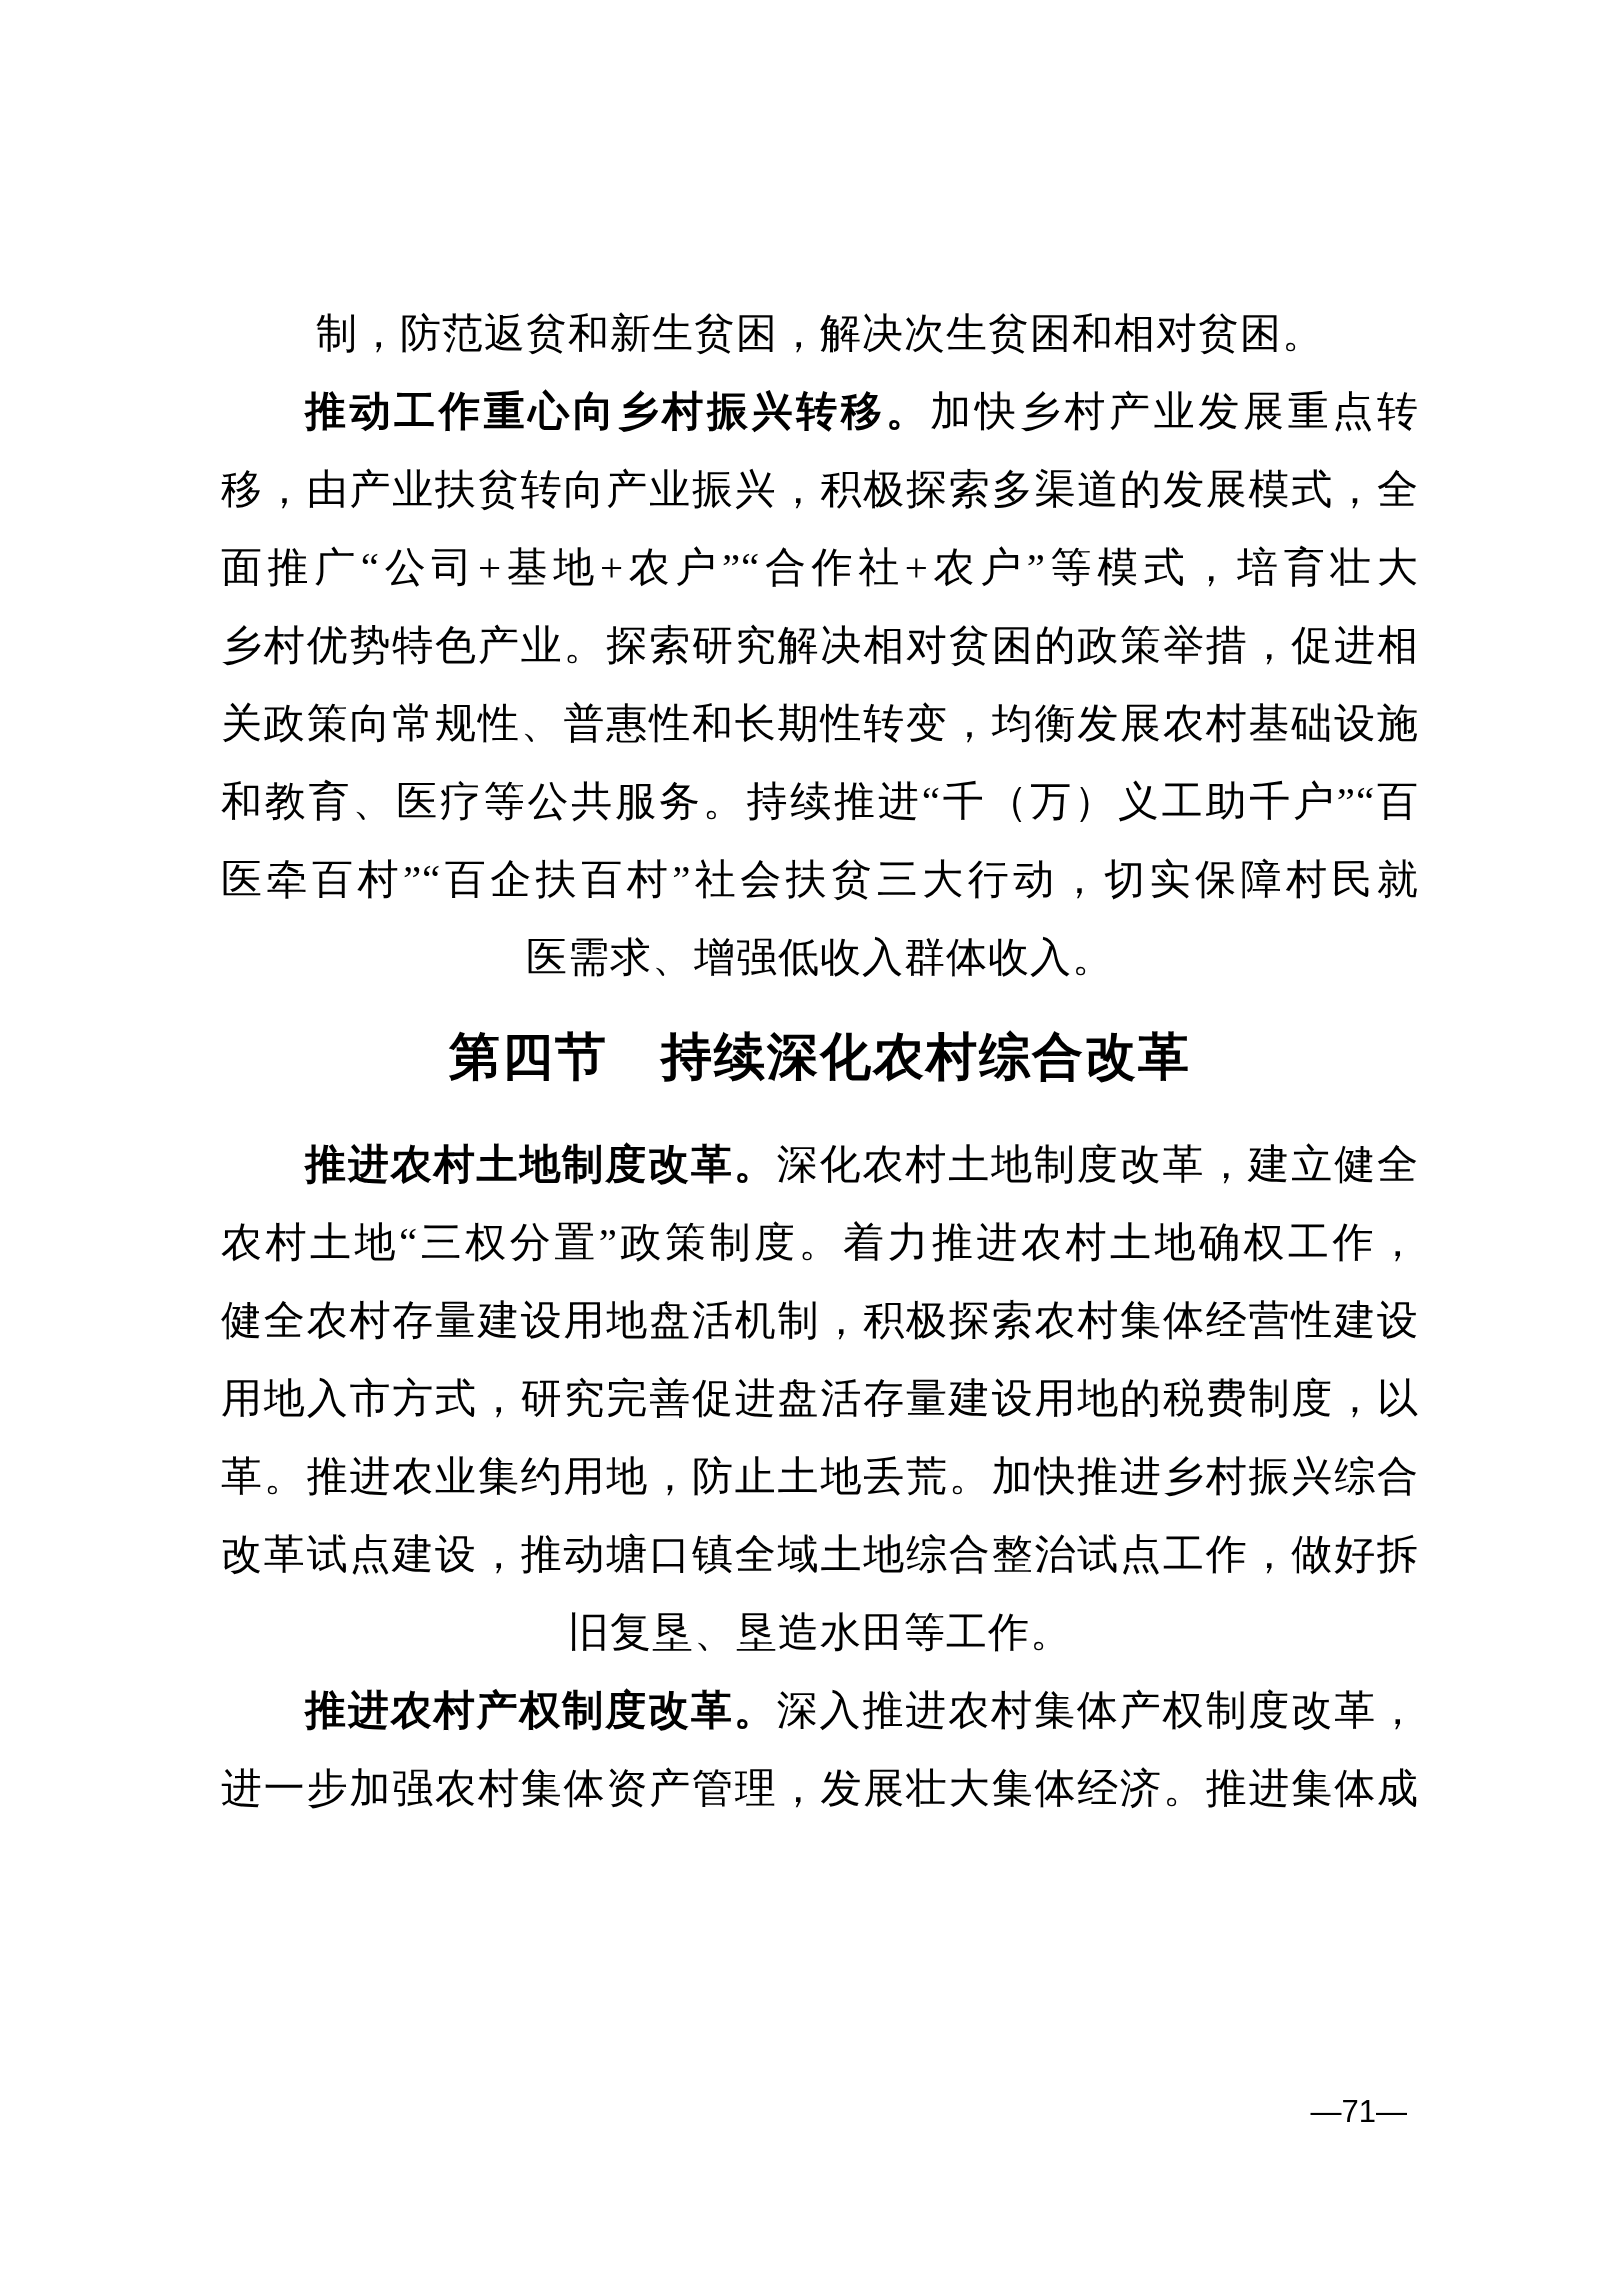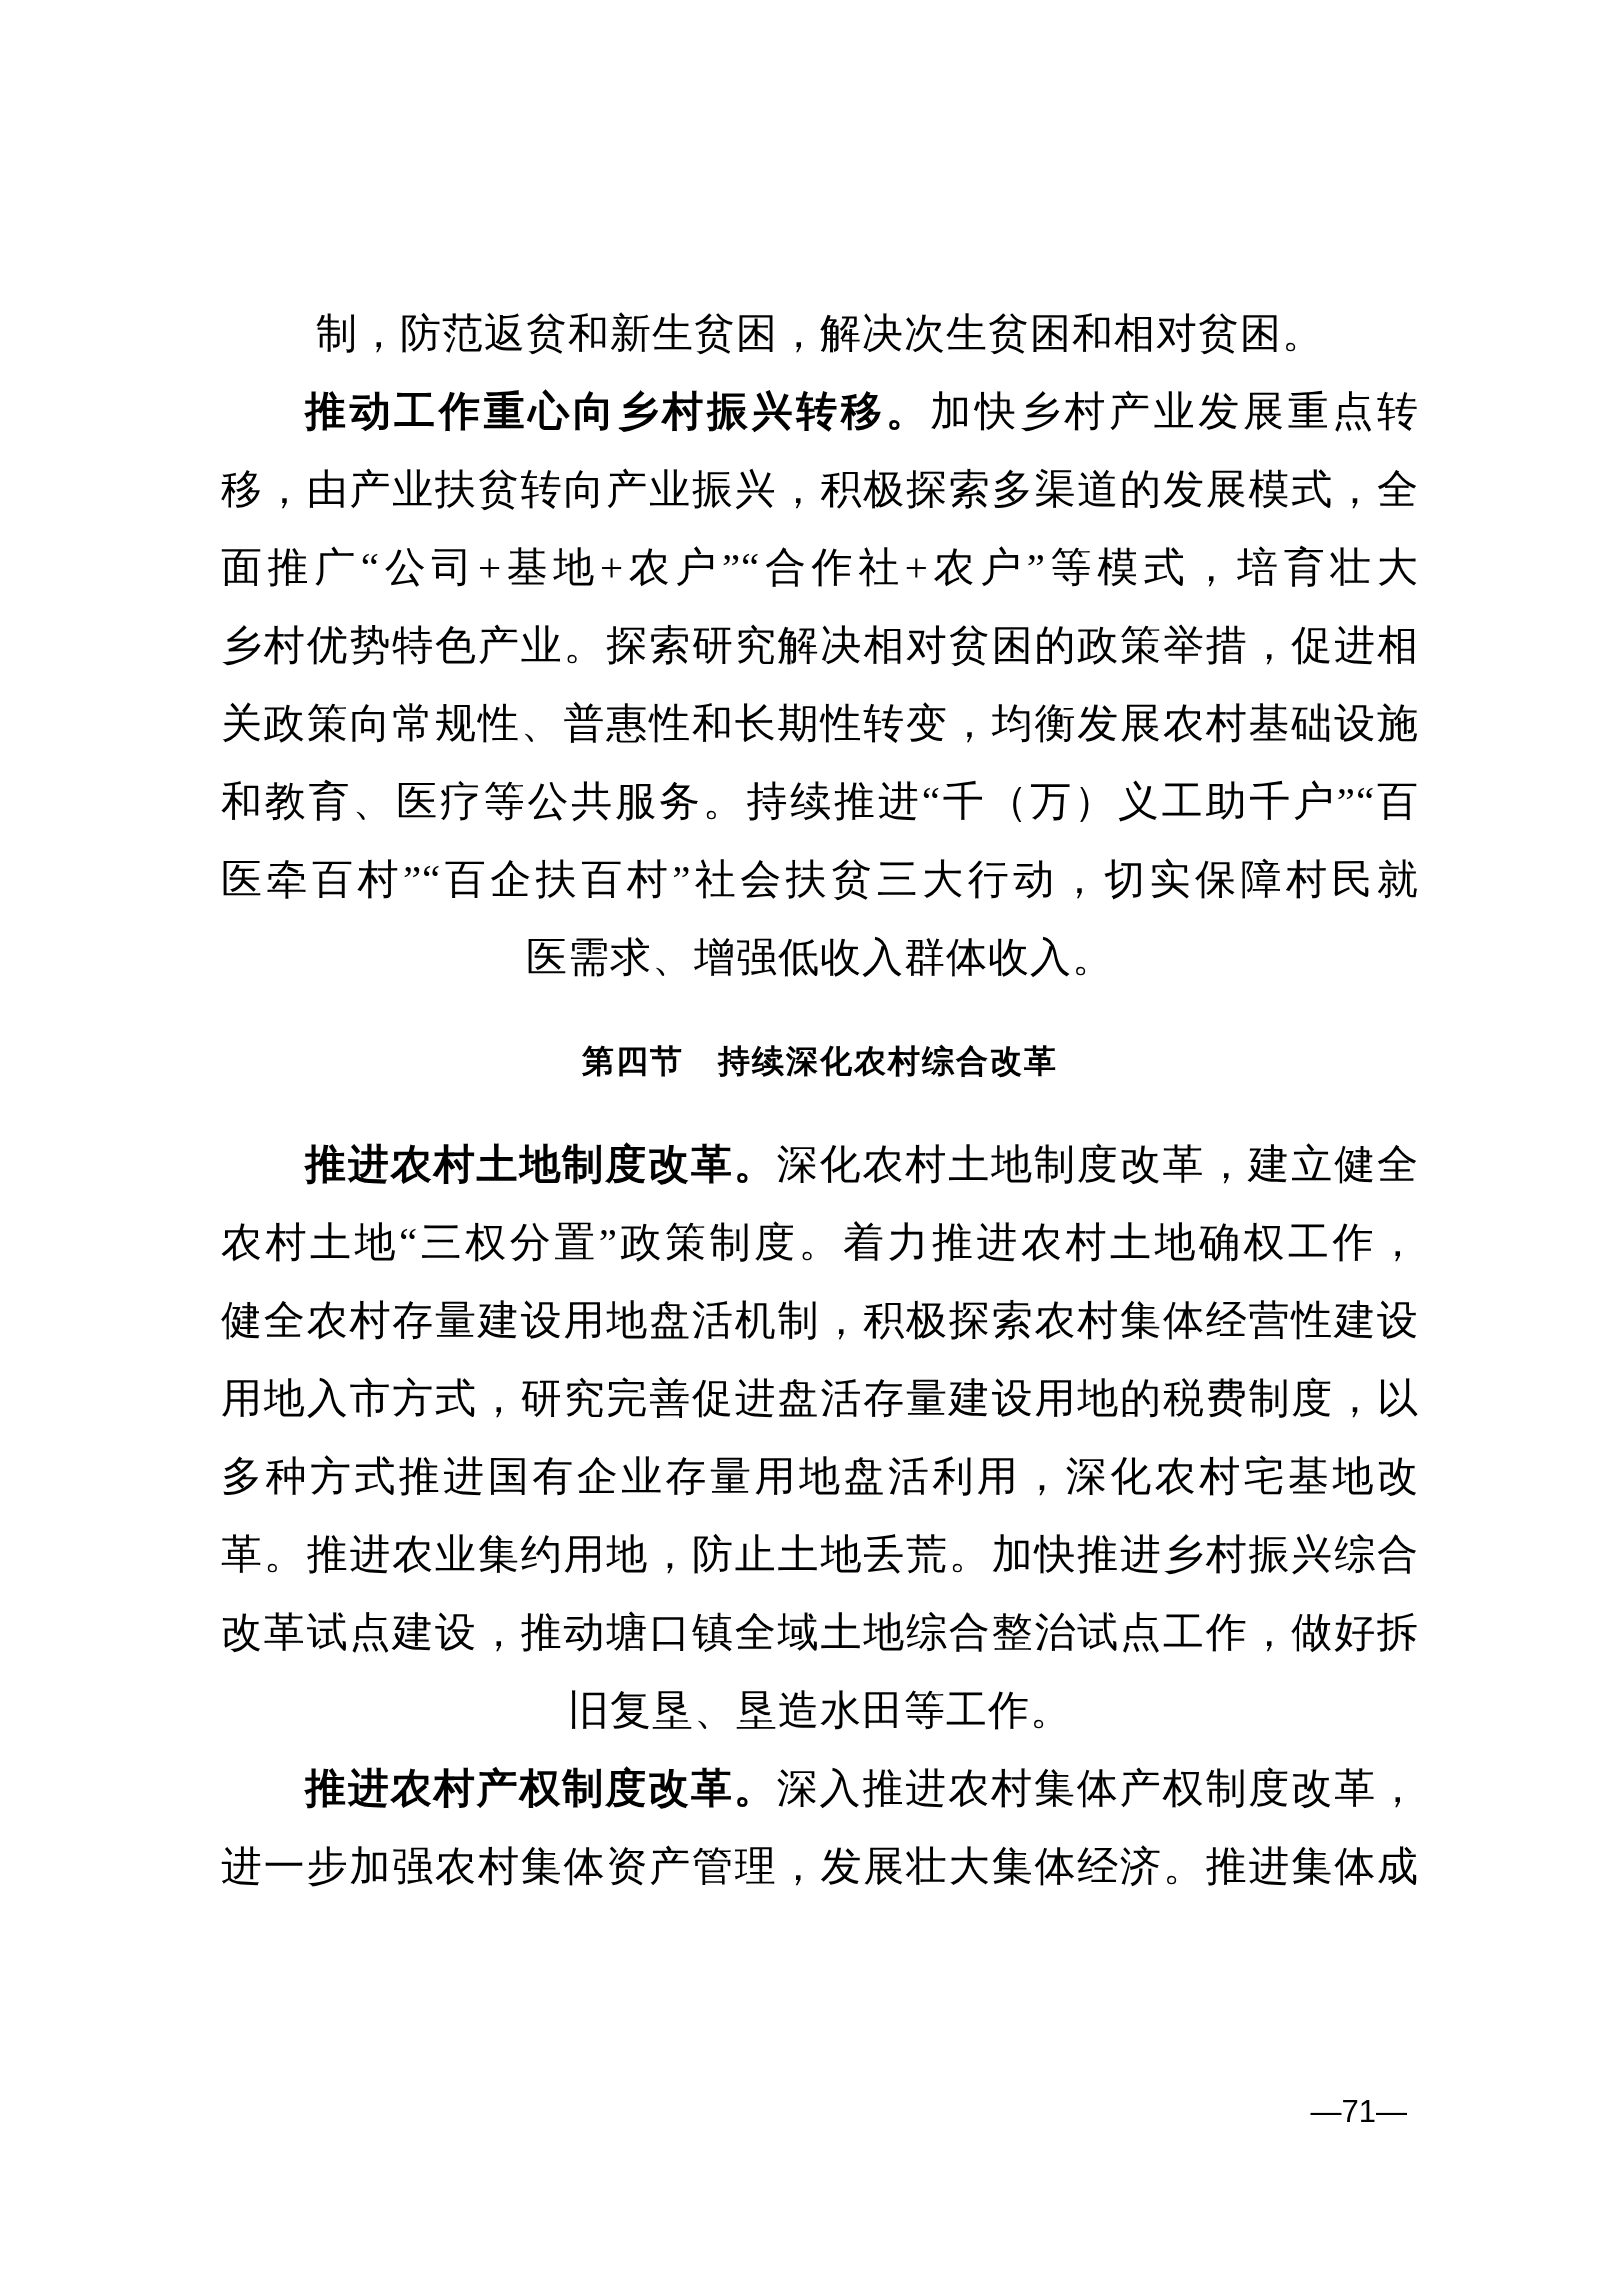--- a/index.html
+++ b/index.html
@@ -39,23 +39,23 @@
   }
   .lead {
     font-weight: bold;
   }
   .heading {
     height: 78px;
     line-height: 78px;
     margin: 25.5px 0;
     text-align: left;
     text-align-last: center;
-    font-size: 32px;
+    font-size: 51px;
     font-weight: bold;
-    font-family: Liberation Serif, serif;
+    font-family: Liberation Mono, monospace;
     letter-spacing: 2px;
   }
   .page-number {
     position: absolute;
     top: 2082px;
     right: 214px;
     font-size: 31px;
     line-height: 59px;
     font-family: Liberation Sans, sans-serif;
   }
@@ -78,21 +78,20 @@
     <div class="line full">医牵百村”“百企扶百村”社会扶贫三大行动，切实保障村民就</div>
     <div class="line">医需求、增强低收入群体收入。</div>
 
     <div class="heading">第四节　持续深化农村综合改革</div>
 
     <div class="line full indent"><span class="lead">推进农村土地制度改革。</span><span>深化农村土地制度改革，建立健全</span></div>
 
     <div class="line full">农村土地“三权分置”政策制度。着力推进农村土地确权工作，</div>
     <div class="line full">健全农村存量建设用地盘活机制，积极探索农村集体经营性建设</div>
     <div class="line full">用地入市方式，研究完善促进盘活存量建设用地的税费制度，以</div>
-    <div class="line full">多种方式推进国有企业存量用地盘活利用，深化农村宅基地改</div>
     <div class="line full">革。推进农业集约用地，防止土地丢荒。加快推进乡村振兴综合</div>
     <div class="line full">改革试点建设，推动塘口镇全域土地综合整治试点工作，做好拆</div>
     <div class="line">旧复垦、垦造水田等工作。</div>
 
     <div class="line full indent"><span class="lead">推进农村产权制度改革。</span><span>深入推进农村集体产权制度改革，</span></div>
 
     <div class="line full">进一步加强农村集体资产管理，发展壮大集体经济。推进集体成</div>
 
   </div>
 

